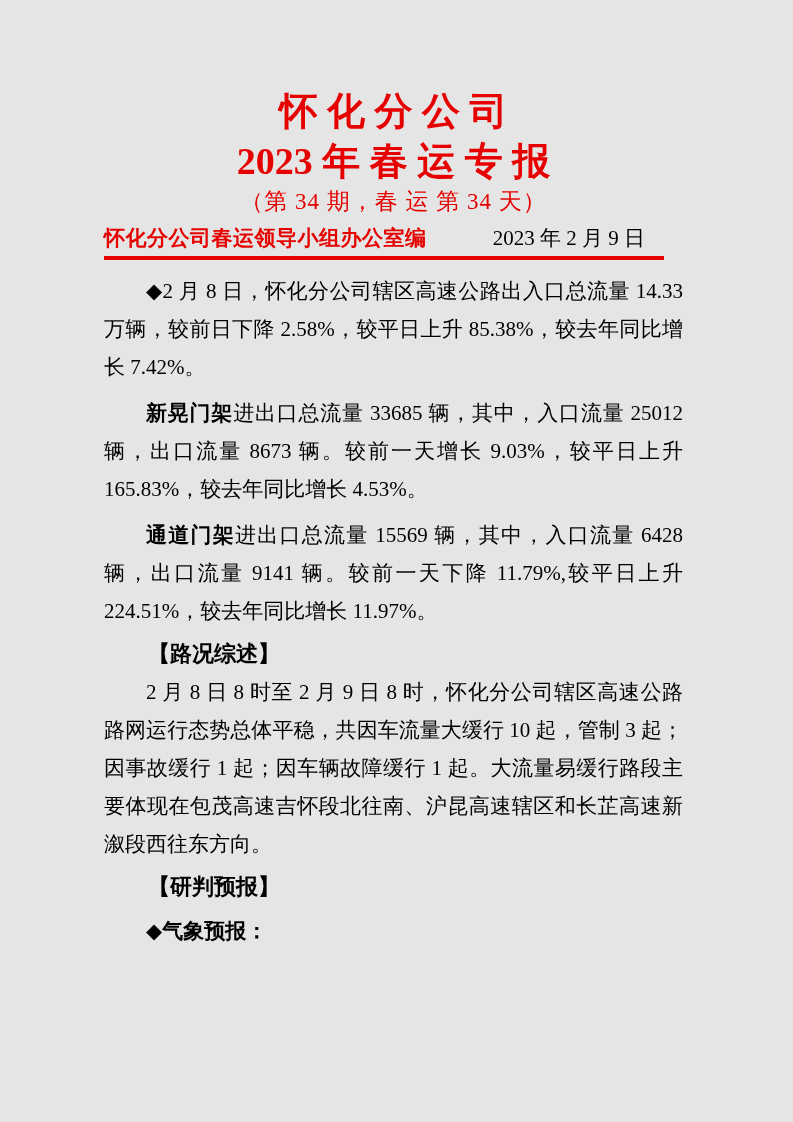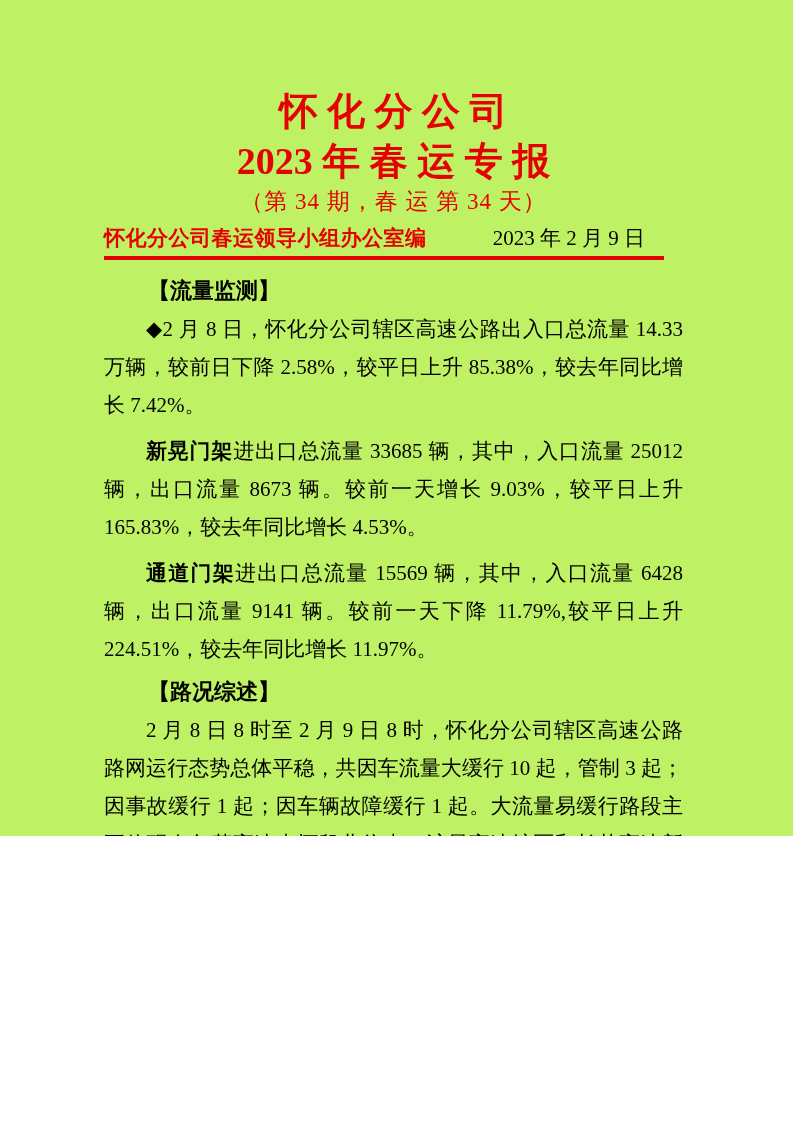--- a/index.html
+++ b/index.html
@@ -3,22 +3,22 @@
 <meta charset="utf-8">
 <style>
   html, body {
     margin: 0;
     padding: 0;
     background: #ffffff;
   }
   .page {
     position: relative;
     width: 793px;
-    height: 836px;
-    background: #bef264;
+    height: 1122px;
+    background: #e5e5e5;
     overflow: hidden;
     color: #000;
     font-family: "Liberation Serif", "DejaVu Serif", serif;
     box-sizing: border-box;
   }
   .content {
     margin: 0 110px 0 104px;
   }
   .title-line {
     margin: 0;
@@ -116,21 +116,20 @@
 
     <div class="pub-row">
       <span class="publisher">怀化分公司春运领导小组办公室编</span>
       <span class="pub-date">2023 年 2 月 9 日</span>
     </div>
 
     <div class="red-rule"></div>
 
     <div class="doc-body">
 
-      <div class="sec-heading">【流量监测】</div>
 
       <p class="para">◆2 月 8 日，怀化分公司辖区高速公路出入口总流量 14.33 万辆，较前日下降 2.58%，较平日上升 85.38%，较去年同比增长 7.42%。</p>
 
 
       <p class="para lead-para"><span class="bold-lead">新晃门架</span><span>进出口总流量 33685 辆，其中，入口流量 25012 辆，出口流量 8673 辆。较前一天增长 9.03%，较平日上升 165.83%，较去年同比增长 4.53%。</span></p>
 
       <p class="para lead-para"><span class="bold-lead">通道门架</span><span>进出口总流量 15569 辆，其中，入口流量 6428 辆，出口流量 9141 辆。较前一天下降 11.79%,较平日上升 224.51%，较去年同比增长 11.97%。</span></p>
 
       <div class="sec-heading mt4">【路况综述】</div>
 

